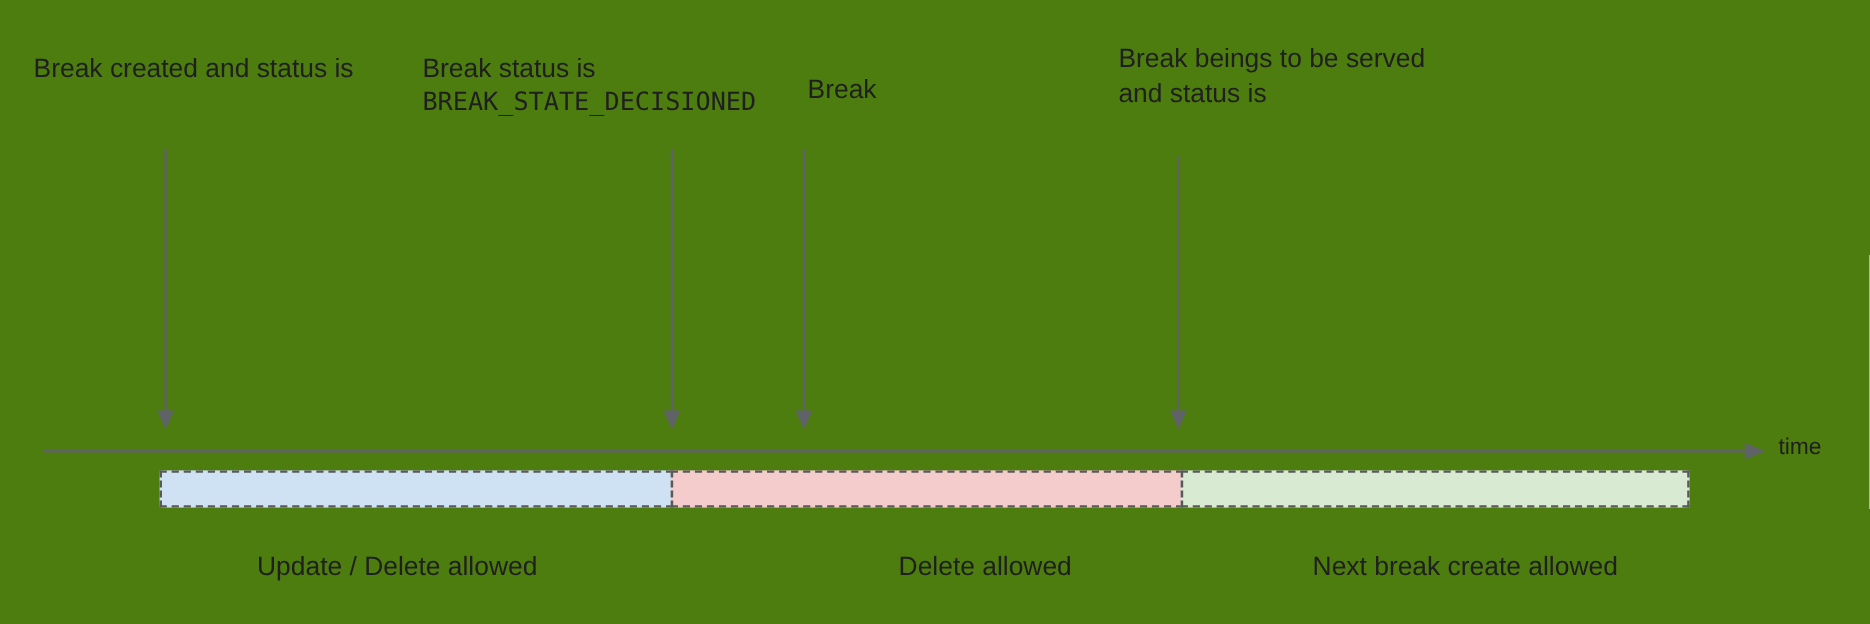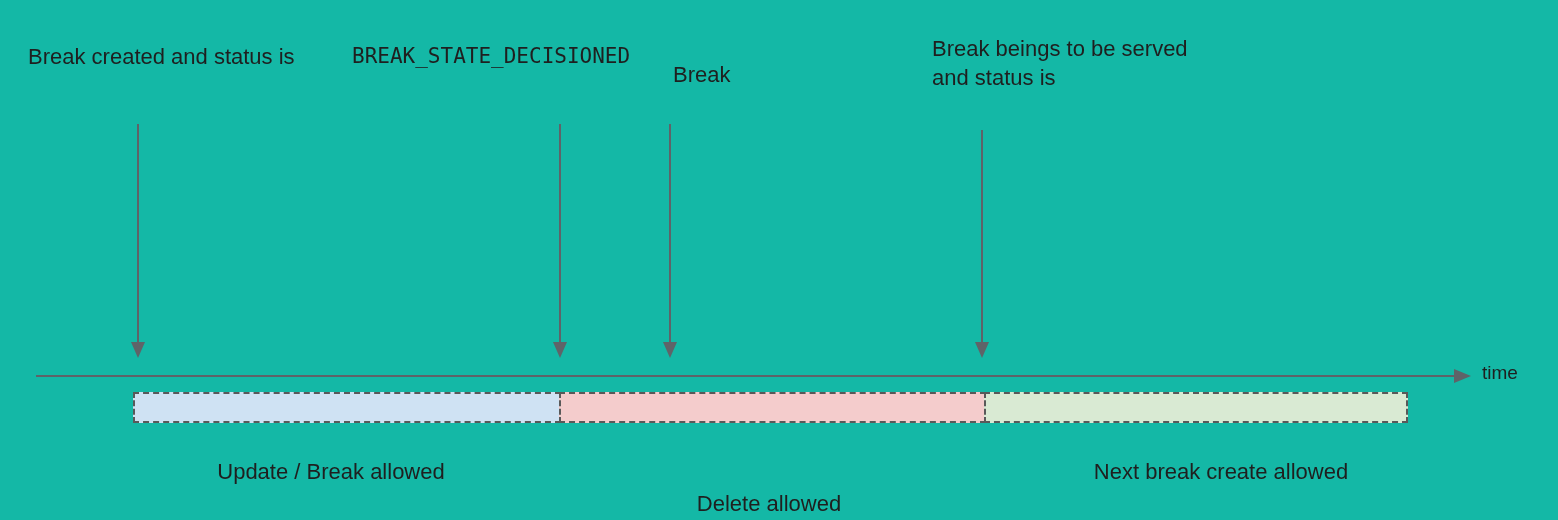--- a/index.html
+++ b/index.html
@@ -1,20 +1,20 @@
 <!DOCTYPE html>
 <html><head>
 <meta charset="utf-8">
 <style>
   * { margin:0; padding:0; box-sizing:border-box; }
   html,body { background:#ffffff; }
   .canvas {
     position:relative;
     width:1558px; height:520px;
-    background:#14b8a6;
+    background:#4d7c0f;
     font-family:"Liberation Sans", sans-serif;
     color:#1f1f1f;
     overflow:hidden;
   }
   .annotation {
     position:absolute;
     font-size:22px;
     line-height:29px;
     white-space:nowrap;
   }
@@ -63,20 +63,21 @@
 </head>
 <body>
 
 <div class="canvas">
 
   <div class="annotation" style="left:28px; top:42px;">
     <div>Break created and status is</div>
   </div>
 
   <div class="annotation" style="left:352px; top:42px;">
+    <div>Break status is</div>
     <div class="mono">BREAK_STATE_DECISIONED</div>
   </div>
 
   <div class="annotation" style="left:673px; top:60px;">
     <div>Break</div>
   </div>
 
   <div class="annotation" style="left:932px; top:34px;">
     <div>Break beings to be served</div>
     <div>and status is</div>
@@ -100,17 +101,17 @@
   </div>
 
   <div class="timeline-line"></div>
   <div class="timeline-head"></div>
   <div class="time-label">time</div>
 
   <div class="segment" style="left: 133px; width: 428px; background-color: rgb(207, 226, 243);"></div>
   <div class="segment" style="left: 559px; width: 427px; background-color: rgb(244, 204, 204);"></div>
   <div class="segment" style="left: 984px; width: 424px; background-color: rgb(217, 234, 211);"></div>
 
-  <div class="segment-label" style="left:331px;">Update / Break allowed</div>
-  <div class="segment-label" style="left:769px;margin-top:32px;">Delete allowed</div>
+  <div class="segment-label" style="left:331px;">Update / Delete allowed</div>
+  <div class="segment-label" style="left:821px;">Delete allowed</div>
   <div class="segment-label" style="left:1221px;">Next break create allowed</div>
 
 </div>
 
 </body></html>

